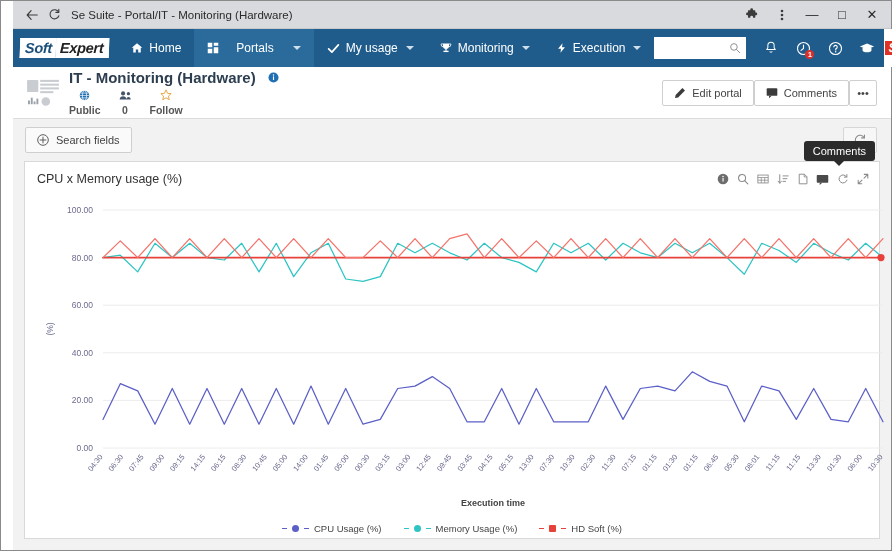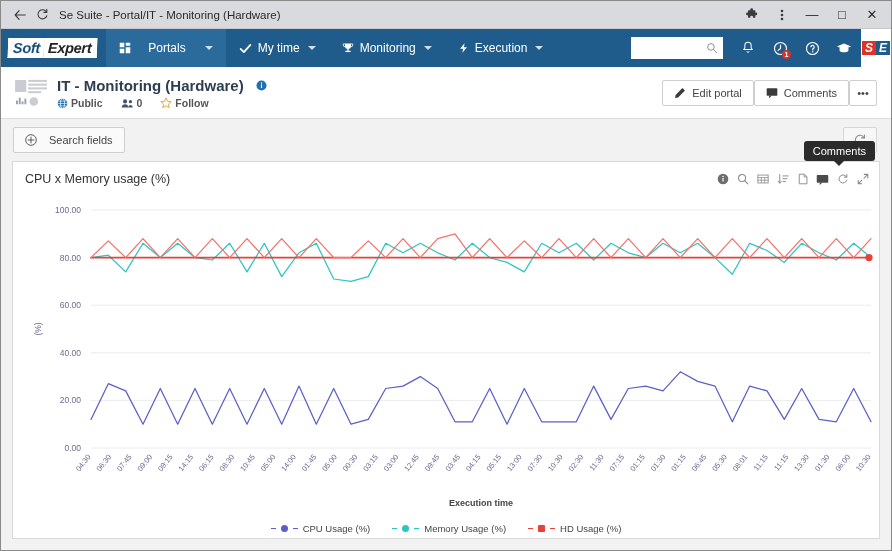--- a/index.html
+++ b/index.html
@@ -12,20 +12,21 @@
     -webkit-font-smoothing: antialiased;
   }
 
   
   #window {
     width: 892px; height: 551px;
     border: 1px solid #8a8a8a;
     background: #fff;
     display: flex; flex-direction: column;
     position: relative;
+    padding-left: 12px;
   }
   #titlebar {
     height: 28px;
     background: #d8dadd;
     display: flex; align-items: center;
     padding: 0 4px 0 8px;
     flex: 0 0 28px;
     border-bottom: 1px solid #c6c8cb;
   }
   .tb-btn {
@@ -116,40 +117,40 @@
     display:flex; align-items:center; padding: 0 14px 0 12px;
   }
   #portal-icon { width: 36px; height: 32px; margin-right:8px; flex:0 0 36px;
                  display:flex; align-items:center; justify-content:center; }
   #head-text { display:flex; flex-direction:column; gap:3px; }
   #portal-title {
     font-size: 15px; font-weight: bold; color:#2d3e50;
     display:flex; align-items:center; gap:12px;
   }
   #meta-row { display:flex; align-items:center; gap:18px; font-size:10.5px; color:#555; }
-  .meta-chunk { display:flex; align-items:flex-end; gap:3px; }
+  .meta-chunk { display:flex; align-items:center; gap:3px;flex-direction:column; }
   #head-actions { margin-left:auto; display:flex; align-items:center; gap:0; }
   .hbtn {
     border:1px solid #cfcfcf; background:#fff; color:#444;
     font-size:11px; height:26px; padding: 0 11px;
     display:flex; align-items:center; gap:6px;
     font-family:"Liberation Sans", sans-serif; border-radius:2px;
   }
   .hbtn.sq { padding:0; width:28px; justify-content:center; }
 
   
   #strip {
     flex: 0 0 42px; background:#f2f2f2;
     display:flex; align-items:center; padding: 0 14px 0 12px;
     position: relative;
   }
   #search-fields {
     border:1px solid #cfcfcf; background:#fafafa; color:#444;
     font-size:11px; height:26px; padding:0 11px;
-    display:flex; align-items:center; gap:12px; border-radius:2px;
+    display:flex; align-items:center; gap:7px; border-radius:2px;
   }
   #refresh-btn {
     margin-left:auto; border:1px solid #d6d6d6; background:#f7f7f7;
     width:34px; height:26px; display:flex; align-items:center; justify-content:center;
     color:#777; border-radius:2px;
   }
   #tooltip {
     position:absolute; right: 16px; top: 22px;
     background:#2b2b2b; color:#fff; font-size:11px;
     padding: 4px 9px; border-radius:3px; z-index: 40; white-space:nowrap;
@@ -231,41 +232,49 @@
   </div>
 
   <div id="navbar">
     <div id="logo">
       <div class="logo-box">
         <span class="logo-soft">Soft</span>
           <span class="logo-expert">Expert</span>
       </div>
     </div>
 
+    <div class="nav-item">
+      <span class="nav-ico">
+        <svg width="12" height="12" viewBox="0 0 16 16">
+            <path d="M8 1.5 L15 7.5 L13 7.5 L13 14 L9.6 14 L9.6 10 L6.4 10 L6.4 14 L3 14 L3 7.5 L1 7.5 Z" fill="#fff"></path>
+          </svg>
+      </span>
+      <span>Home</span>
+    </div>
 
     <div class="nav-item active">
       <span class="nav-ico">
         <svg width="12" height="12" viewBox="0 0 16 16">
             <rect x="1" y="1" width="6" height="6" fill="#fff"></rect>
             <rect x="9" y="1" width="6" height="4" fill="#fff"></rect>
             <rect x="1" y="9" width="6" height="6" fill="#fff"></rect>
             <rect x="9" y="7" width="6" height="8" fill="#fff"></rect>
           </svg>
       </span>
       <span>Portals</span>
       <span class="caret"></span>
     </div>
 
     <div class="nav-item">
       <span class="nav-ico">
         <svg width="13" height="13" viewBox="0 0 16 16">
             <path d="M2 8.5 L6 12.5 L14 3.5" stroke="#fff" stroke-width="2.1" fill="none" stroke-linecap="round" stroke-linejoin="round"></path>
           </svg>
       </span>
-      <span>My time</span>
+      <span>My usage</span>
       <span class="caret"></span>
     </div>
 
     <div class="nav-item">
       <span class="nav-ico">
         <svg width="12" height="12" viewBox="0 0 16 16">
             <path d="M4 2 h8 v3.2 a4 4 0 0 1-8 0z" fill="#fff"></path>
             <path d="M4 2.6 H1.6 v1.2 a2.6 2.6 0 0 0 2.6 2.6 M12 2.6 H14.4 v1.2 a2.6 2.6 0 0 1-2.6 2.6" stroke="#fff" stroke-width="1.1" fill="none"></path>
             <rect x="7.1" y="8.6" width="1.8" height="3" fill="#fff"></rect>
             <rect x="4.6" y="11.6" width="6.8" height="1.8" fill="#fff"></rect>
@@ -552,20 +561,20 @@
             <div class="leg">
               <span class="dash" style="background: rgb(46, 196, 196);"></span>
               <span class="mk" style="background: rgb(46, 196, 196);"></span>
               <span class="dash" style="background: rgb(46, 196, 196);"></span>
               <span>Memory Usage (%)</span>
             </div>
             <div class="leg">
               <span class="dash" style="background: rgb(232, 65, 58);"></span>
               <span class="mk sq" style="background: rgb(232, 65, 58);"></span>
               <span class="dash" style="background: rgb(232, 65, 58);"></span>
-              <span>HD Usage (%)</span>
+              <span>HD Soft (%)</span>
             </div>
           </div>
       </div>
     </div>
   </div>
 
 </div>
 
 </body></html>

